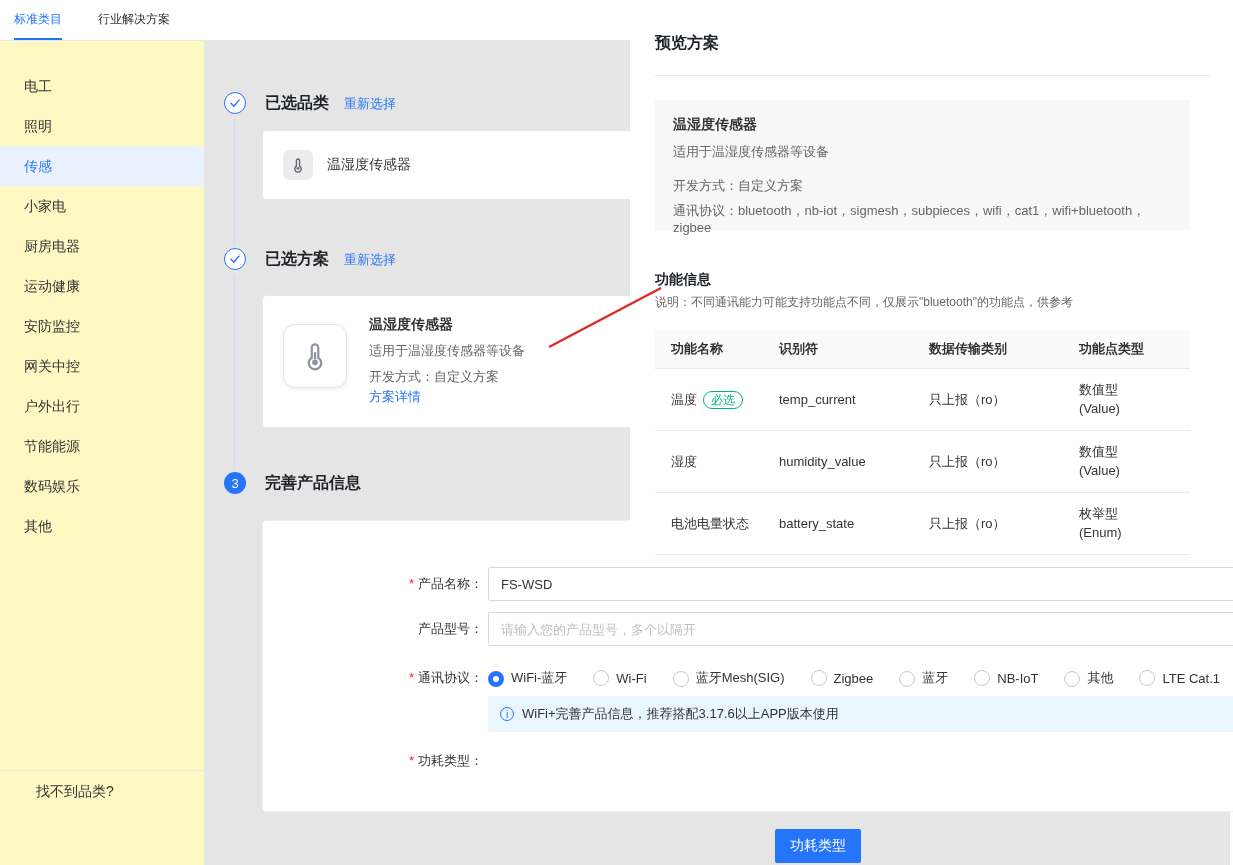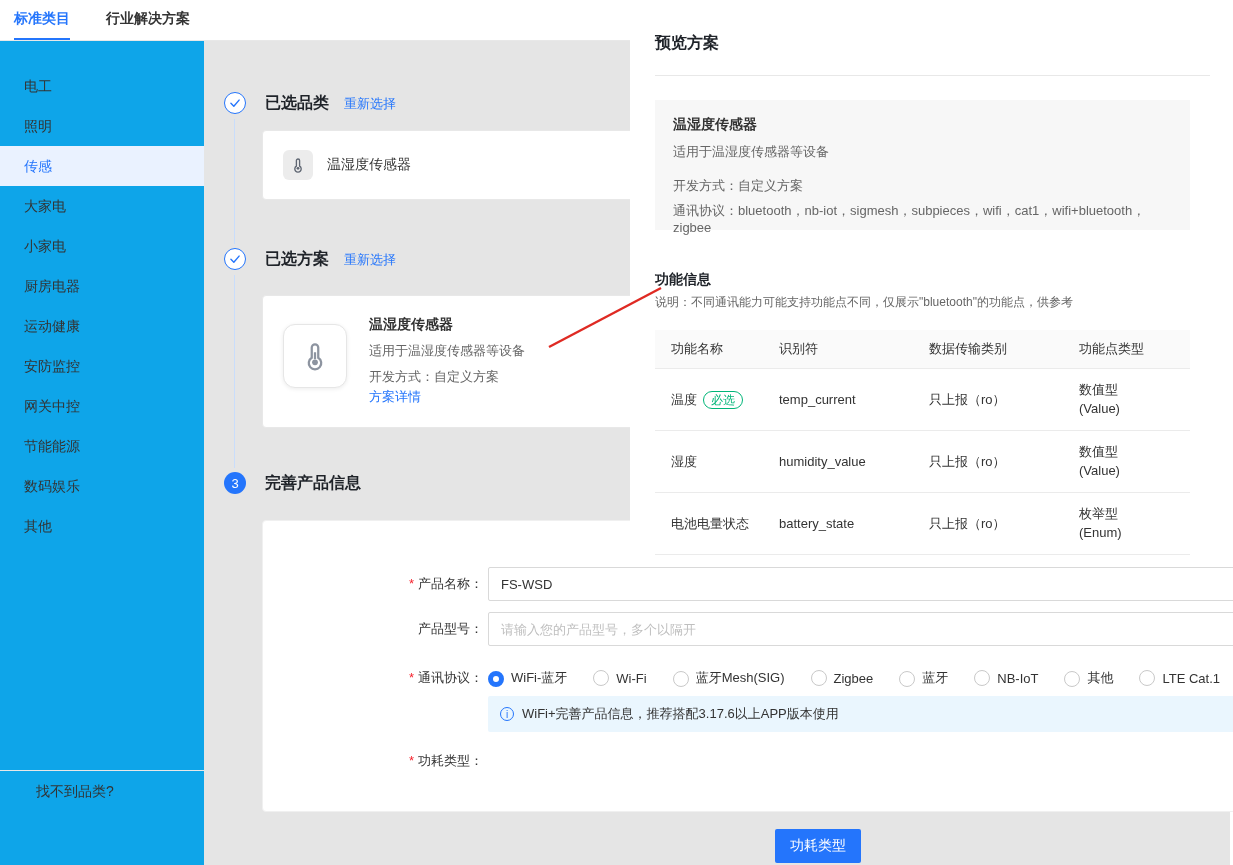--- a/index.html
+++ b/index.html
@@ -1,25 +1,25 @@
 <!DOCTYPE html>
 <html><head>
 <meta charset="utf-8">
 <style>
   * { margin:0; padding:0; box-sizing:border-box; }
   body { font-family:"Liberation Sans","DejaVu Sans",sans-serif; background:#fff; }
   .app { position:relative; width:1233px; height:865px; background:#fff; overflow:hidden; }
 
   
   .topbar { position:absolute; left:0; top:0; width:100%; height:41px; border-bottom:1px solid #e8e8e8; display:flex; align-items:stretch; padding-left:14px; gap:36px; background:#fff; z-index:5; }
-  .tab { font-size:14px; color:#333; display:flex; align-items:center; cursor:pointer; border-bottom:2px solid transparent;font-weight:bold; }
+  .tab { font-size:12px; color:#333; display:flex; align-items:center; cursor:pointer; border-bottom:2px solid transparent; }
   .tab.active { color:#2475fc; border-bottom-color:#2475fc; }
 
   
-  .sidebar { position:absolute; left:0; top:41px; width:207px; height:824px; border-right:1px solid #e8e8e8; background:#0ea5e9; padding-top:25px; z-index:10; }
+  .sidebar { position:absolute; left:0; top:41px; width:207px; height:824px; border-right:1px solid #e8e8e8; background:#fef9c3; padding-top:25px; z-index:10; }
   .side-item { height:40px; line-height:40px; padding-left:24px; font-size:14px; color:#333; cursor:pointer; }
   .side-item.selected { background:#eaf2ff; color:#2475fc; }
   .side-footer { position:absolute; left:0; right:0; top:729px; border-top:1px solid #e8e8e8; height:41px; line-height:41px; padding-left:36px; font-size:14px; color:#333; cursor:pointer; }
 
   
   .main { position:absolute; left:204px; top:41px; width:1026px; height:824px; background:#e5e5e5; z-index:10; }
   .step-circle { position:absolute; width:22px; height:22px; border-radius:50%; display:flex; align-items:center; justify-content:center; }
   .step-circle.outline { border:1px solid #2475fc; background:#fff; }
   .step-circle.filled { background:#2475fc; color:#fff; font-size:13px; }
   .c1 { left:20px; top:51px; }
@@ -72,21 +72,21 @@
   .pv-title { position:absolute; left:25px; top:33px; font-size:16px; font-weight:600; color:#1f2329; }
   .pv-divider { position:absolute; left:25px; top:75px; width:555px; height:1px; background:#e8e8e8; }
   .pv-summary { position:absolute; left:25px; top:100px; width:535px; height:130px; background:#f7f7f7; padding:16px 18px; }
   .pv-name { font-size:14px; font-weight:700; color:#333; }
   .pv-desc { font-size:13px; color:#666; margin-top:9px; }
   .pv-dev { font-size:13px; color:#666; margin-top:16px; }
   .pv-protocols { font-size:13px; color:#666; margin-top:7px; }
   .pv-feat-title { position:absolute; left:25px; top:271px; font-size:14px; font-weight:700; color:#1f2329; }
   .pv-note { position:absolute; left:25px; top:294px; font-size:12px; color:#666; }
   .ftable { position:absolute; left:25px; top:330px; width:535px; border-collapse:collapse; table-layout:fixed; }
-  .ftable th { background:#fafafa; height:38px; font-size:13px; color:#333; font-weight:400; text-align:left; padding-left:16px; border-bottom:1px solid #ebebeb; }
+  .ftable th { background:#fafafa; height:38px; font-size:13px; color:#333; font-weight:700; text-align:left; padding-left:16px; border-bottom:1px solid #ebebeb; }
   .ftable td { height:62px; font-size:13px; color:#333; padding-left:16px; border-bottom:1px solid #ebebeb; vertical-align:middle; line-height:19px; }
   .badge { display:inline-block; margin-left:6px; padding:0 7px; border:1px solid #00b578; color:#00b578; border-radius:9px; font-size:12px; line-height:16px; }
   .badge:empty { display:none; }
 
   .red-arrow { position:absolute; left:0; top:0; width:1233px; height:865px; pointer-events:none; z-index:50; }
 
   svg.icon { display:block; }
 </style>
 </head>
 <body>
@@ -95,26 +95,26 @@
 
   <div class="topbar">
     <div class="tab active">标准类目</div>
     <div class="tab">行业解决方案</div>
   </div>
 
   <div class="sidebar">
     <div class="side-item">电工</div>
     <div class="side-item">照明</div>
     <div class="side-item selected">传感</div>
-    <div class="side-item">大家电</div>
     <div class="side-item">小家电</div>
     <div class="side-item">厨房电器</div>
     <div class="side-item">运动健康</div>
     <div class="side-item">安防监控</div>
     <div class="side-item">网关中控</div>
+    <div class="side-item">户外出行</div>
     <div class="side-item">节能能源</div>
     <div class="side-item">数码娱乐</div>
     <div class="side-item">其他</div>
     <div class="side-footer">找不到品类?</div>
   </div>
 
   <div class="main">
 
     <div class="step-circle outline c1">
       <svg class="icon" width="14" height="14" viewBox="0 0 24 24">

